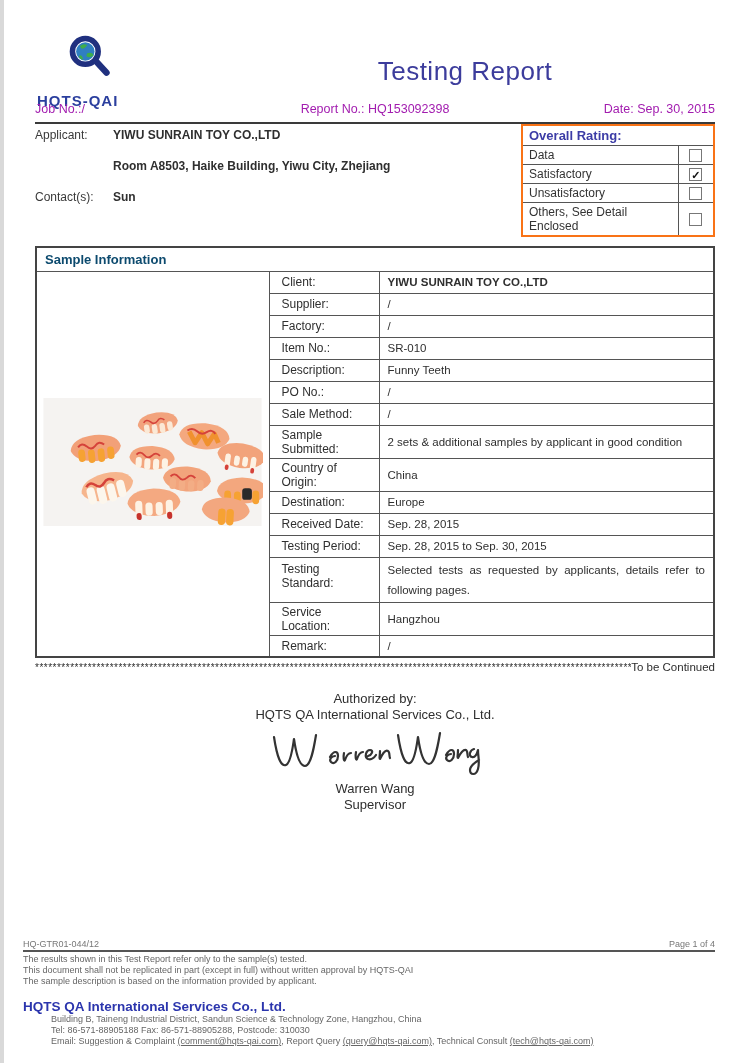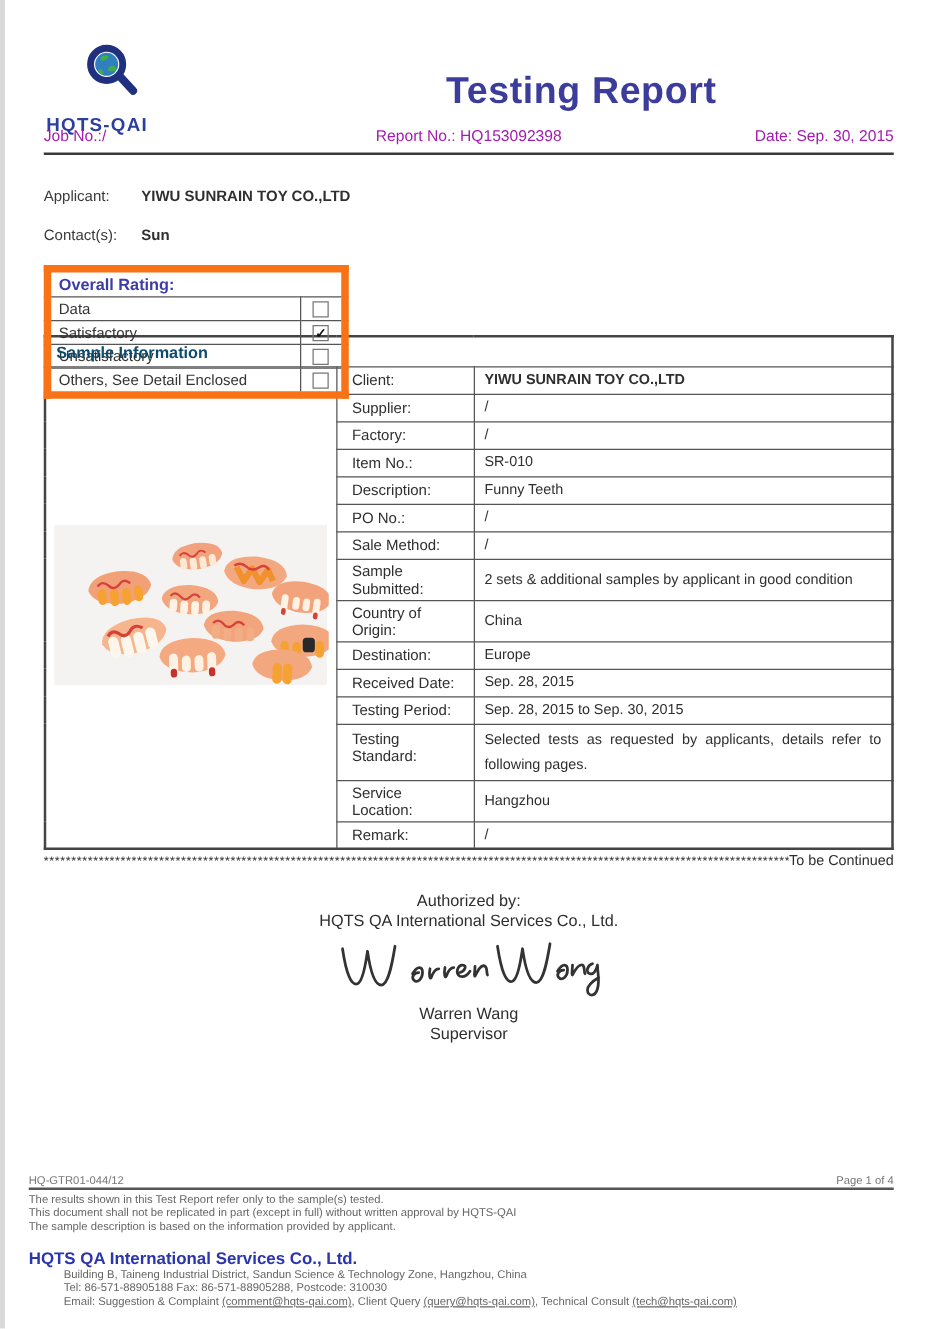--- a/index.html
+++ b/index.html
@@ -6,35 +6,35 @@
   html,body { width:750px; height:1063px; background:#ffffff; font-family:"Liberation Sans", sans-serif; color:#333; }
   .page { position:relative; width:750px; height:1063px; background:#fff; padding:34px 35px 0 35px; overflow:hidden; }
   .page::before { content:""; position:absolute; left:0; top:0; bottom:0; width:4px; background:#d9d9d9; }
 
   
   .doc-header { display:flex; align-items:flex-start; height:62px; }
   .logo-block { width:180px; }
   .logo-block svg { display:block; margin-left:18px; }
   .brand { font-size:15px; font-weight:bold; color:#2b3f9e; letter-spacing:1px; margin-top:12px; margin-left:2px; }
   .title-wrap { flex:1; text-align:center; padding-top:22px; }
-  .title-wrap h1 { font-size:30px; font-weight:bold; color:#3c3c9c; letter-spacing:0.5px; }
+  .title-wrap h1 { font-size:26px; font-weight:normal; color:#3c3c9c; letter-spacing:0.5px; }
 
   
   .meta-row { display:flex; margin-top:6px; padding-bottom:6px; border-bottom:2px solid #3a3a3a; font-size:12.5px; color:#a21caf; }
   .meta-row > div { flex:1; }
   .meta-row .center { text-align:center; }
   .meta-row .right { text-align:right; }
 
   
-  .applicant-rating { display:flex; margin-top:22px; height:102px;flex-direction:column; }
+  .applicant-rating { display:flex; height:102px; }
   .applicant-block { flex:1; font-size:12px; padding-top:4px; }
   .app-row { display:flex; margin-bottom:17px; }
   .app-row .lbl { width:78px; color:#3a3a3a; }
   .app-row .val { font-weight:bold; color:#2f2f2f; }
-  .rating-table { width:244px; border-collapse:collapse; border:6px solid #f97316; align-self:flex-start; }
+  .rating-table { width:194px; border-collapse:collapse; border:2px solid #f97316; align-self:flex-start; }
   .rating-table td { border:1px solid #555; font-size:12px; padding:2px 6px; height:19px; }
   .rating-table .rt-head td { color:#3c3ca6; font-weight:bold; font-size:13px; }
   .rating-table .cb-cell { width:36px; text-align:center; padding:2px; }
   .cb { width:13px; height:13px; border:1.5px solid #777; margin:0 auto; font-size:11px; line-height:12px; text-align:center; color:#111; font-weight:bold; }
 
   
   .sample-table { width:100%; border-collapse:collapse; border:2px solid #444; margin-top:20px; }
   .sample-table td { border:1px solid #555; font-size:12px; padding:2px 8px; height:22px; vertical-align:middle; }
   .sample-table .sec-head td { color:#0c4a6e; font-weight:bold; font-size:13px; height:24px; }
   .sample-table .photo-cell { width:233px; text-align:center; vertical-align:middle; padding:4px; }
@@ -86,20 +86,24 @@
     <div>Job No.:/</div>
     <div class="center">Report No.: HQ153092398</div>
     <div class="right">Date: Sep. 30, 2015</div>
   </div>
 
   <div class="applicant-rating">
     <div class="applicant-block">
       <div class="app-row">
         <span class="lbl">Applicant:</span>
         <span class="val">YIWU SUNRAIN TOY CO.,LTD</span>
+      </div>
+      <div class="app-row">
+        <span class="lbl"></span>
+        <span class="val">Room A8503, Haike Building, Yiwu City, Zhejiang</span>
       </div>
       <div class="app-row">
         <span class="lbl">Contact(s):</span>
         <span class="val">Sun</span>
       </div>
     </div>
 
     <table class="rating-table">
       <tbody>
           <tr class="rt-head">
@@ -299,18 +303,18 @@
     <div class="disclaimers">
       <div>The results shown in this Test Report refer only to the sample(s) tested.</div>
       <div>This document shall not be replicated in part (except in full) without written approval by HQTS-QAI</div>
       <div>The sample description is based on the information provided by applicant.</div>
     </div>
     <div class="company-block">
       <div class="company-name">HQTS QA International Services Co., Ltd.</div>
       <div class="company-line">Building B, Taineng Industrial District, Sandun Science &amp; Technology Zone, Hangzhou, China</div>
       <div class="company-line">Tel: 86-571-88905188 Fax: 86-571-88905288, Postcode: 310030</div>
       <div class="company-line">
-        <span>Email: Suggestion &amp; Complaint </span><span class="email-link">(comment@hqts-qai.com)</span><span>, Client Query </span><span class="email-link">(query@hqts-qai.com)</span><span>, Technical Consult </span><span class="email-link">(tech@hqts-qai.com)</span>
+        <span>Email: Suggestion &amp; Complaint </span><span class="email-link">(comment@hqts-qai.com)</span><span>, Report Query </span><span class="email-link">(query@hqts-qai.com)</span><span>, Technical Consult </span><span class="email-link">(tech@hqts-qai.com)</span>
       </div>
     </div>
   </div>
 
 </div>
 
 </body></html>

